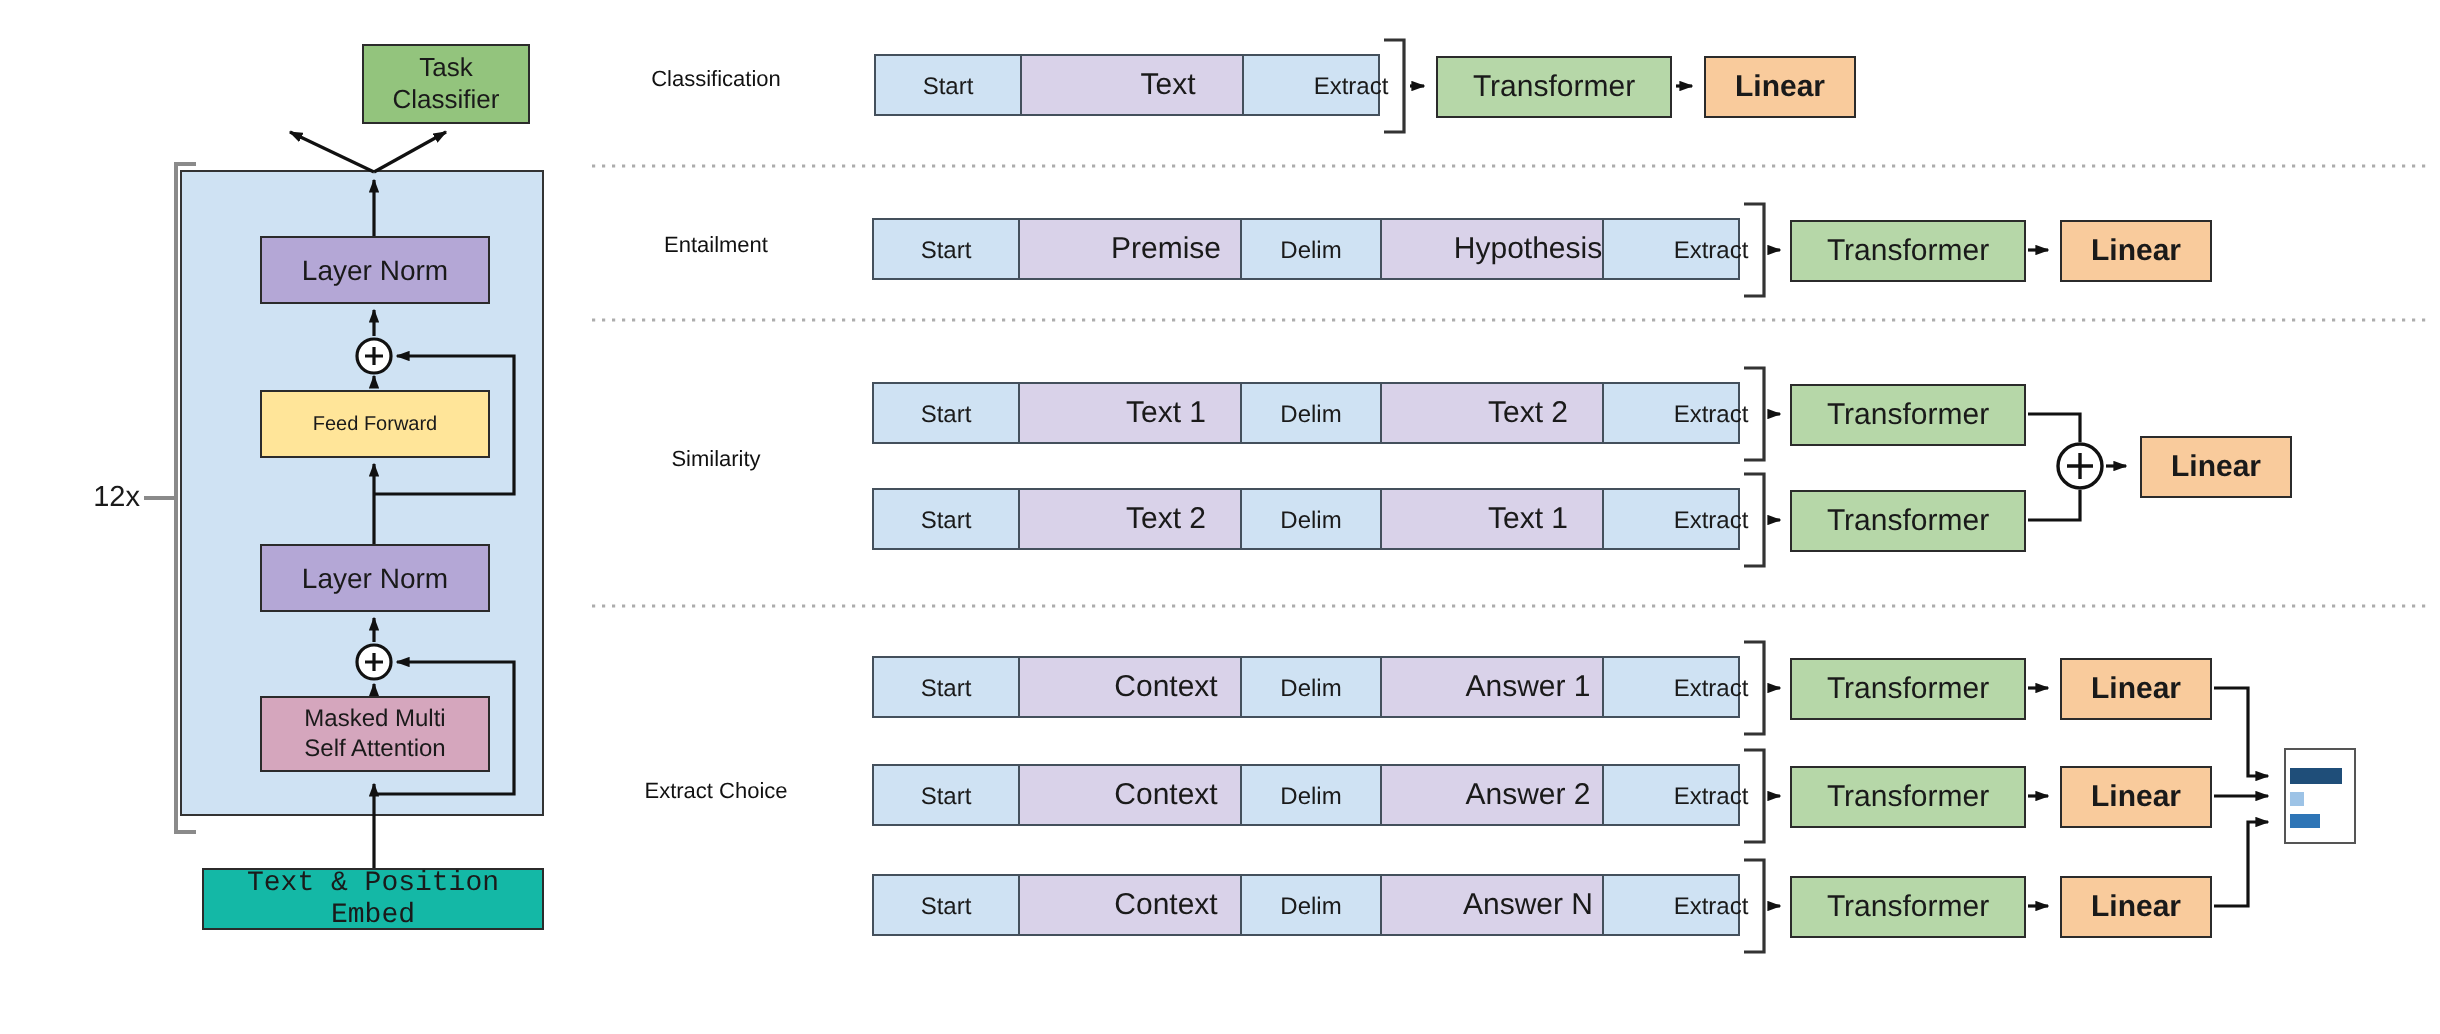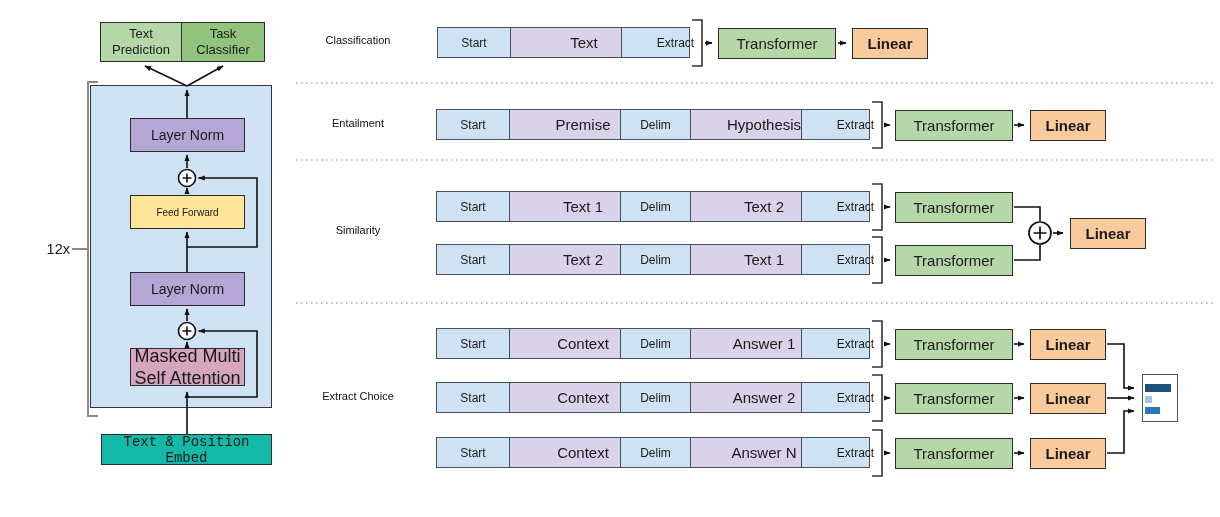--- a/index.html
+++ b/index.html
@@ -108,39 +108,36 @@
       <path d="M1107,398 H1134" marker-end="url(#ah)"></path>
       <path d="M1107,453 H1124 V411 H1134" marker-end="url(#ah)"></path>
     </g>
 
     <g stroke="#111" stroke-width="1.7" fill="#ffffff">
       <circle cx="1040" cy="233" r="11"></circle>
       <path d="M1040,226.5 V239.5 M1033.5,233 H1046.5" fill="none"></path>
     </g>
   </svg>
 
-  <div class="box" style="left:100px;top:22px;width:82px;height:40px;background:#b6d7a8;font-size:13px;line-height:1.2;">
-    <span>Text Prediction</span>
-  </div>
   <div class="box" style="left:181px;top:22px;width:84px;height:40px;background:#93c47d;font-size:13px;line-height:1.2;">
     <span>Task Classifier</span>
   </div>
 
   <div class="abs" style="left:34px;top:241px;width:36px;text-align:right;font-size:14.5px;">12x</div>
 
   <div class="box" style="left:130px;top:118px;width:115px;height:34px;background:#b4a7d6;font-size:14px;">
     <span>Layer Norm</span>
   </div>
   <div class="box" style="left:130px;top:195px;width:115px;height:34px;background:#ffe599;font-size:10px;">
     <span>Feed Forward</span>
   </div>
   <div class="box" style="left:130px;top:272px;width:115px;height:34px;background:#b4a7d6;font-size:14px;">
     <span>Layer Norm</span>
   </div>
-  <div class="box" style="left:130px;top:348px;width:115px;height:38px;background:#d5a6bd;font-size:18px;flex-direction:column;line-height:1.25;">
+  <div class="box" style="left:130px;top:348px;width:115px;height:38px;background:#d5a6bd;font-size:12px;flex-direction:column;line-height:1.25;">
     <span>Masked Multi</span>
     <span>Self Attention</span>
   </div>
   <div class="box" style="left:101px;top:434px;width:171px;height:31px;background:#14b8a6;font-size:14px;font-family:Liberation Mono, monospace;">
     <span>Text &amp; Position Embed</span>
   </div>
 
   <div class="task-label" style="left:296px;top:34px;">Classification</div>
   <div class="task-label" style="left:296px;top:117px;">Entailment</div>
   <div class="task-label" style="left:296px;top:224px;">Similarity</div>

